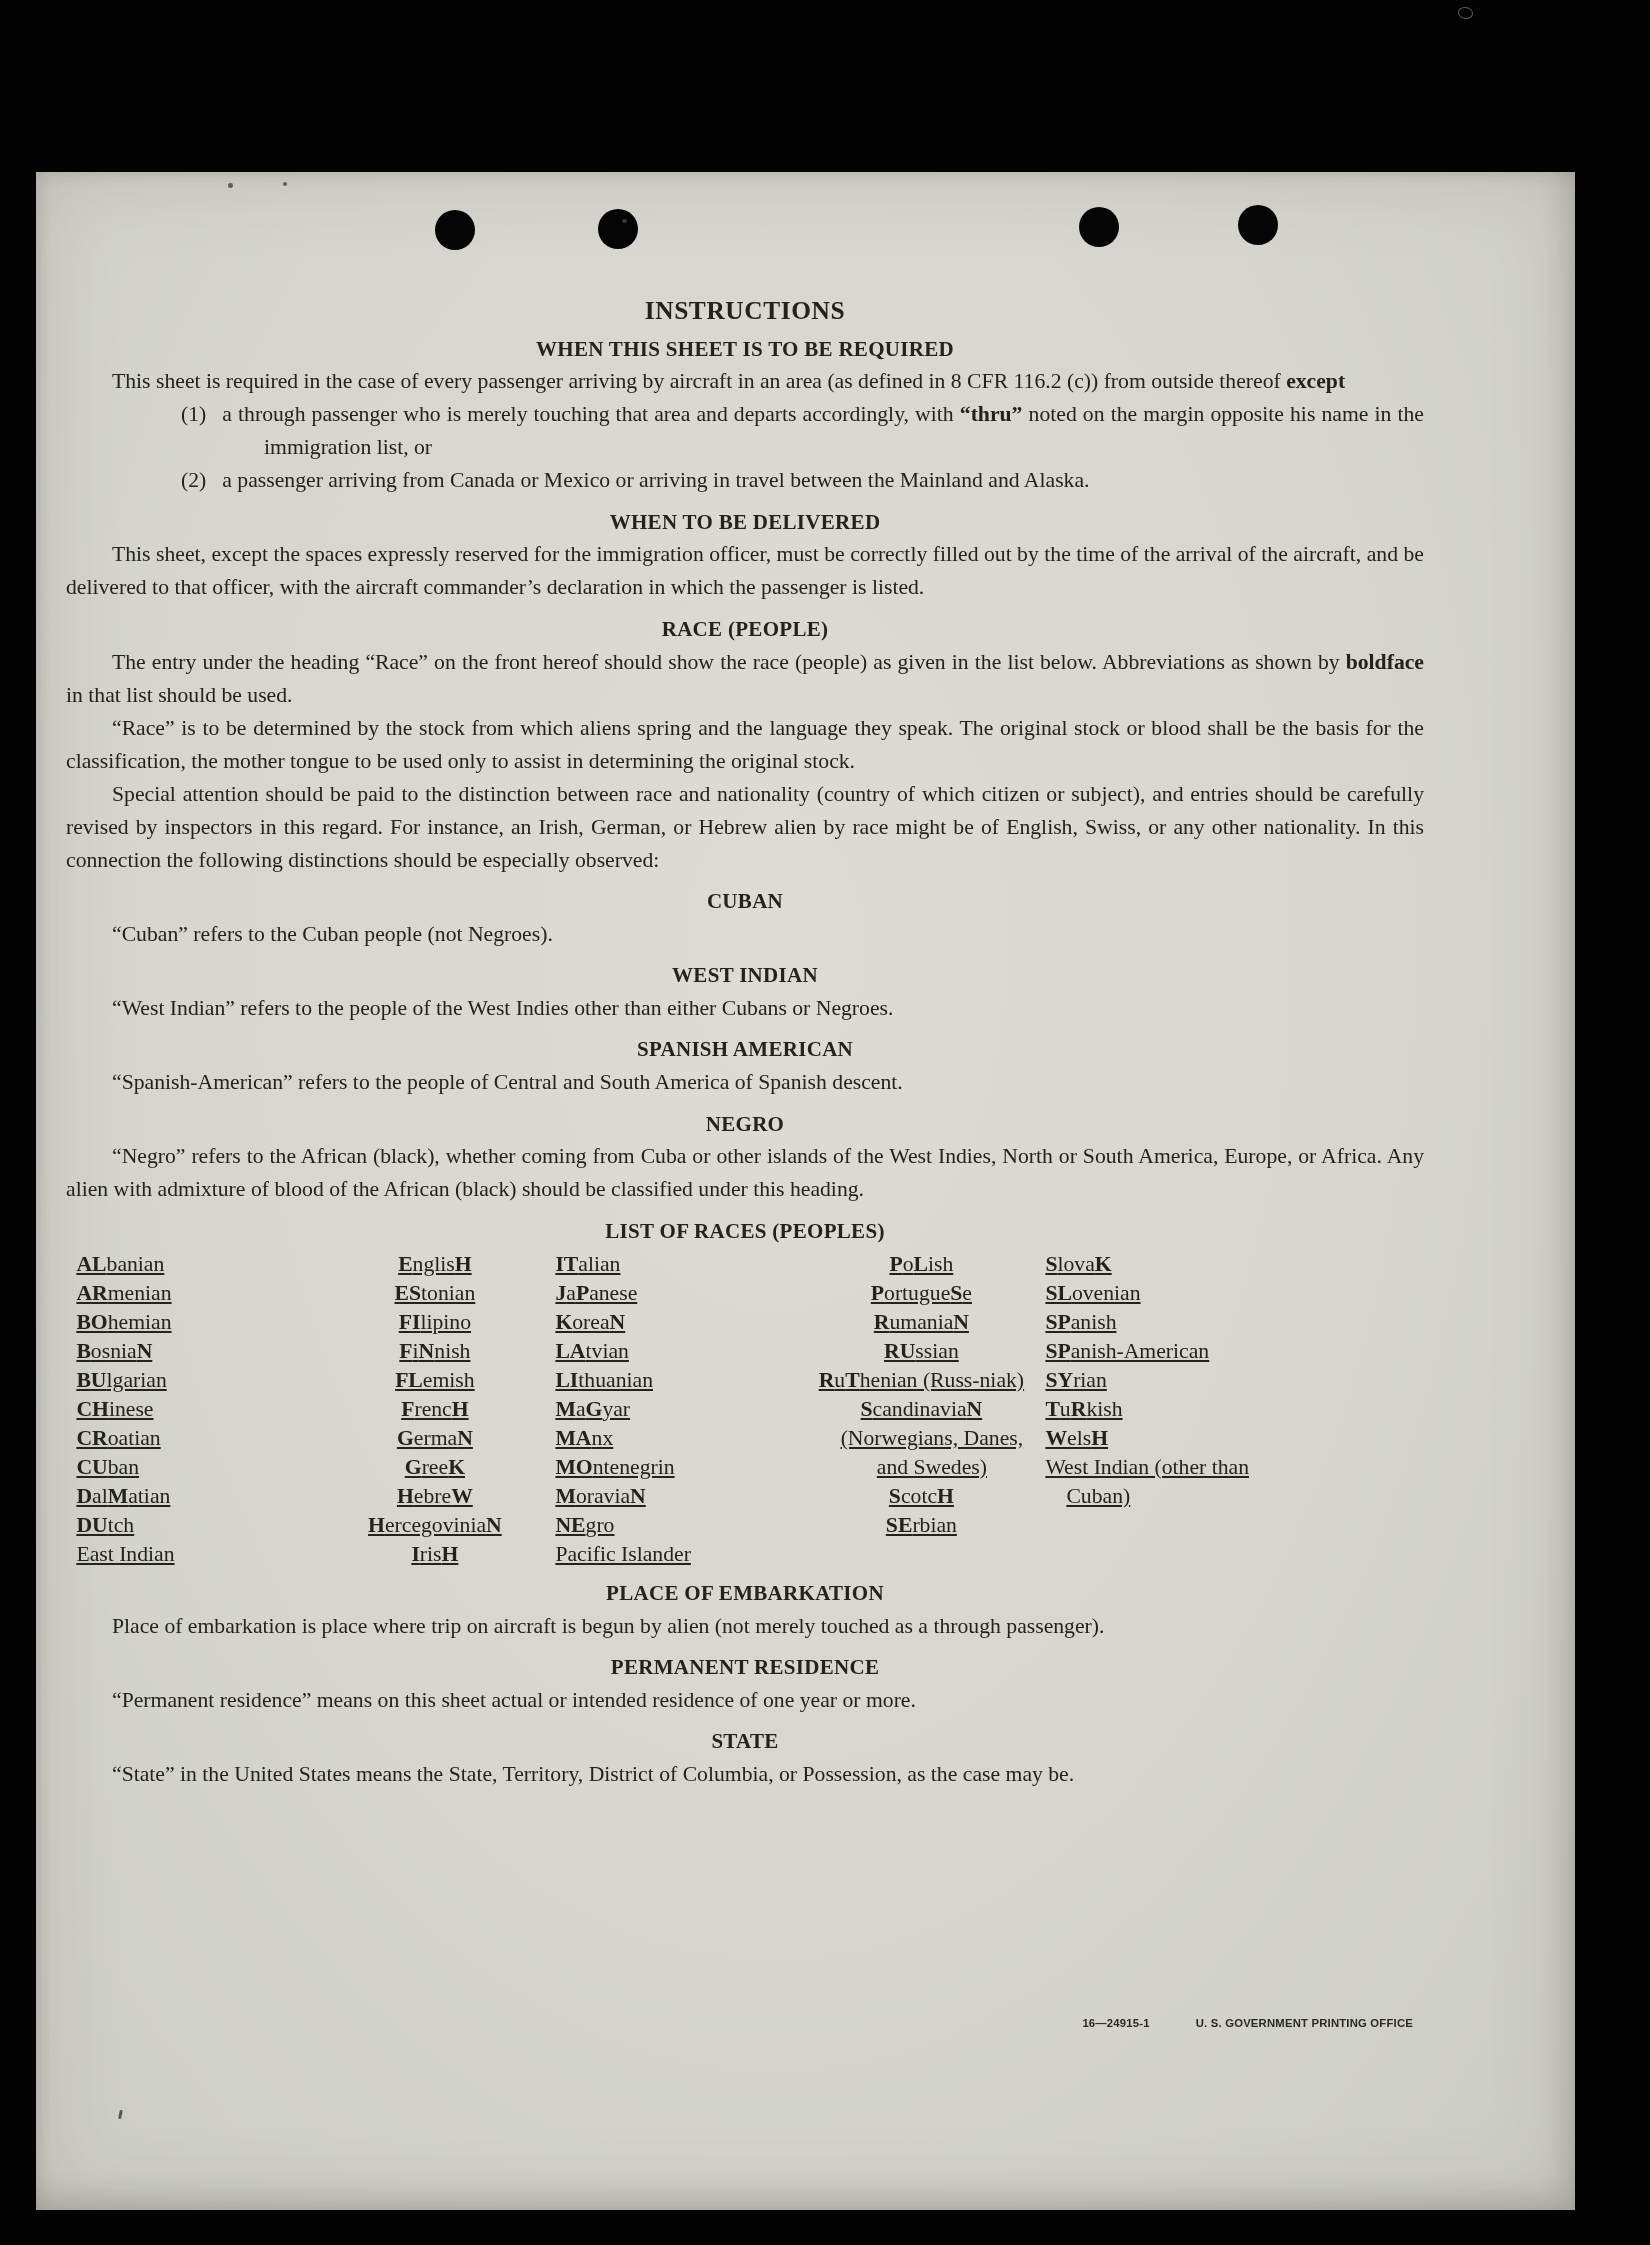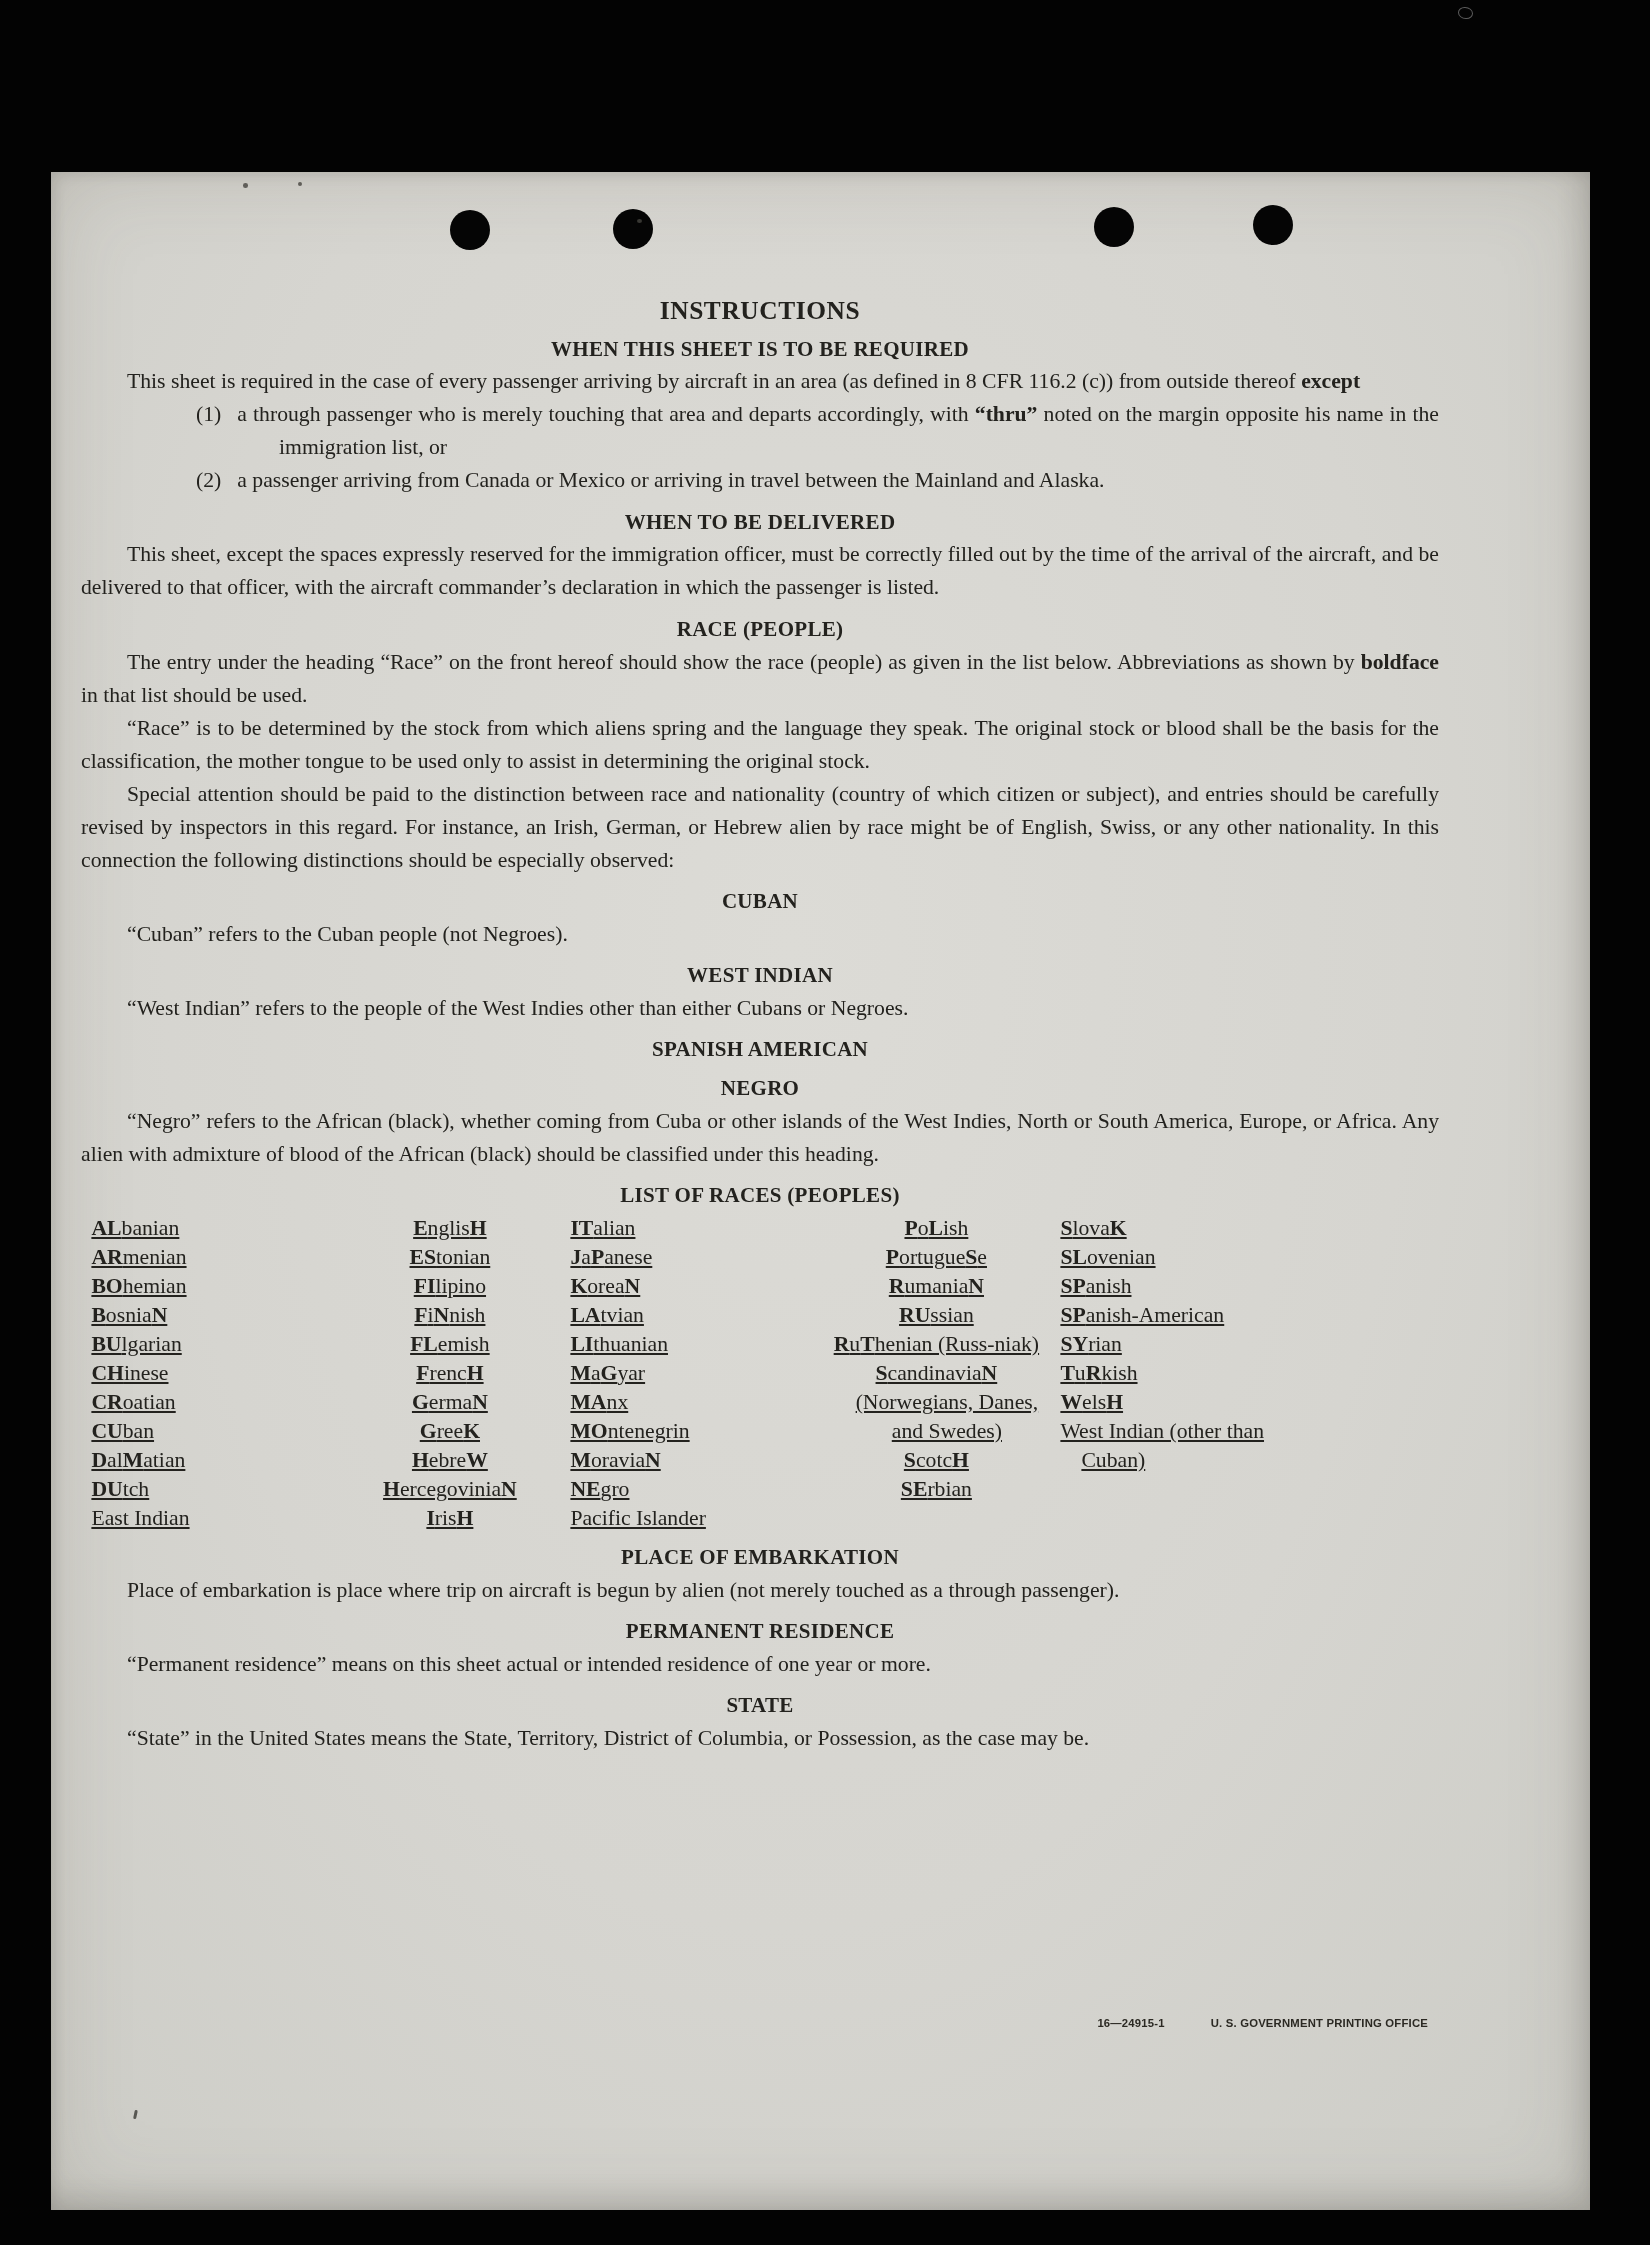--- a/index.html
+++ b/index.html
@@ -4,21 +4,21 @@
 <style>
   html, body { margin: 0; padding: 0; background: #000; }
   body {
     width: 1651px; height: 2246px;
     position: relative; overflow: hidden;
     font-family: "Liberation Serif", "DejaVu Serif", serif;
   }
   .stage { position: absolute; inset: 0; background: #030303; }
 
   .paper {
-    position: absolute; left: 51px; top: 172px;
+    position: absolute; left: 36px; top: 172px;
     width: 1539px; height: 2038px;
     box-sizing: border-box;
     padding: 121px 151px 0 30px;
     color: #23221e;
     background: #d7d6d1;
     background-image: radial-gradient(ellipse at 48% 38%, #dcdbd6 0%, #d6d5d0 55%, #ccccc6 100%);
     box-shadow: inset 0 0 85px rgba(92,84,66,.18), inset -9.4px -13px 26px rgba(0,0,0,.12), inset 3.8px 3.8px 13px rgba(0,0,0,.08);
   }
 
   .hole { position: absolute; width: 40px; height: 40px; border-radius: 50%; background: #050505; }
@@ -105,20 +105,21 @@
     <p class="body ind">“Race” is to be determined by the stock from which aliens spring and the language they speak.  The original stock or blood shall be the basis for the classification, the mother tongue to be used only to assist in determining the original stock.</p>
     <p class="body ind">Special attention should be paid to the distinction between race and nationality (country of which citizen or subject), and entries should be carefully revised by inspectors in this regard.  For instance, an Irish, German, or Hebrew alien by race might be of English, Swiss, or any other nationality.  In this connection the following distinctions should be especially observed:</p>
 
     <h2 class="sec-h">CUBAN</h2>
     <p class="body ind">“Cuban” refers to the Cuban people (not Negroes).</p>
 
     <h2 class="sec-h">WEST INDIAN</h2>
     <p class="body ind">“West Indian” refers to the people of the West Indies other than either Cubans or Negroes.</p>
 
     <h2 class="sec-h">SPANISH AMERICAN</h2>
+    <p class="body ind">“Spanish-American” refers to the people of Central and South America of Spanish descent.</p>
 
     <h2 class="sec-h">NEGRO</h2>
     <p class="body ind">“Negro” refers to the African (black), whether coming from Cuba or other islands of the West Indies, North or South America, Europe, or Africa.  Any alien with admixture of blood of the African (black) should be classified under this heading.</p>
 
     <h2 class="sec-h">LIST OF RACES (PEOPLES)</h2>
     <div class="races">
         <div class="race-col">
           <div class="race-entry"><b>AL</b>banian</div>
           <div class="race-entry"><b>AR</b>menian</div>
           <div class="race-entry"><b>BO</b>hemian</div>

